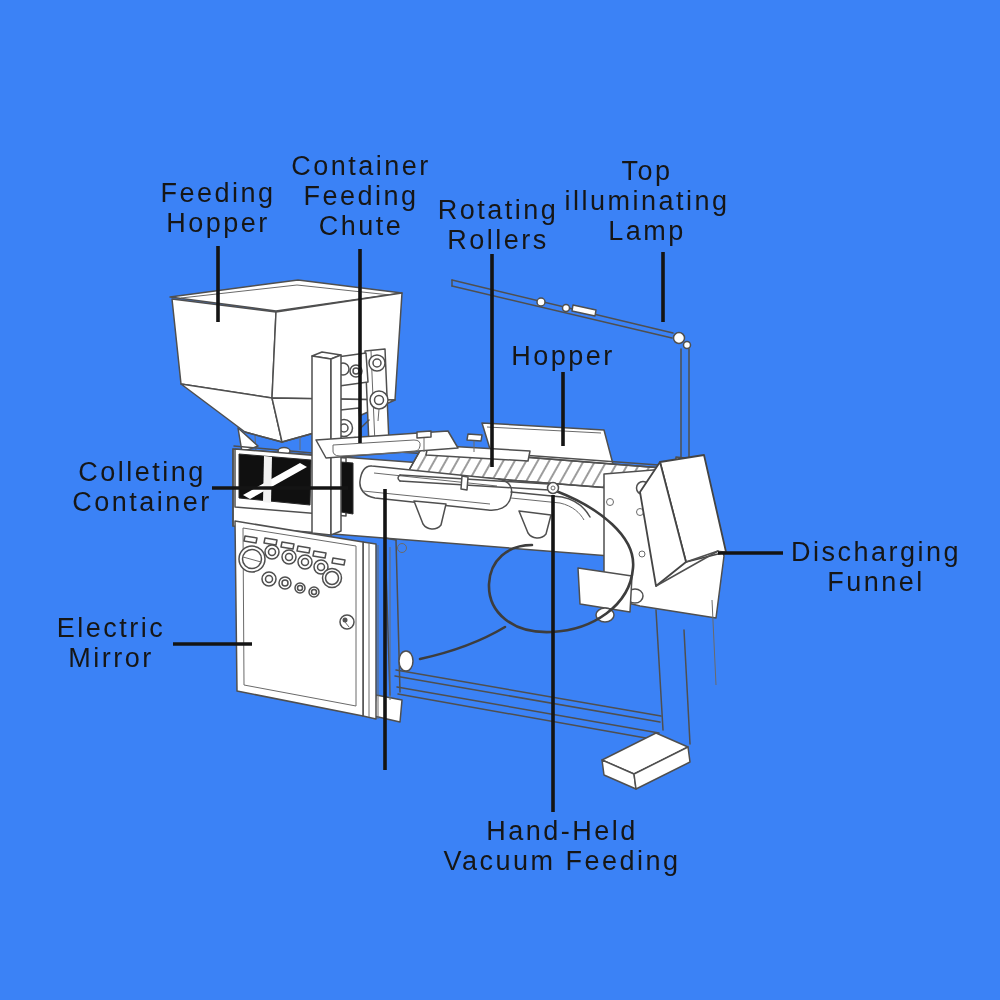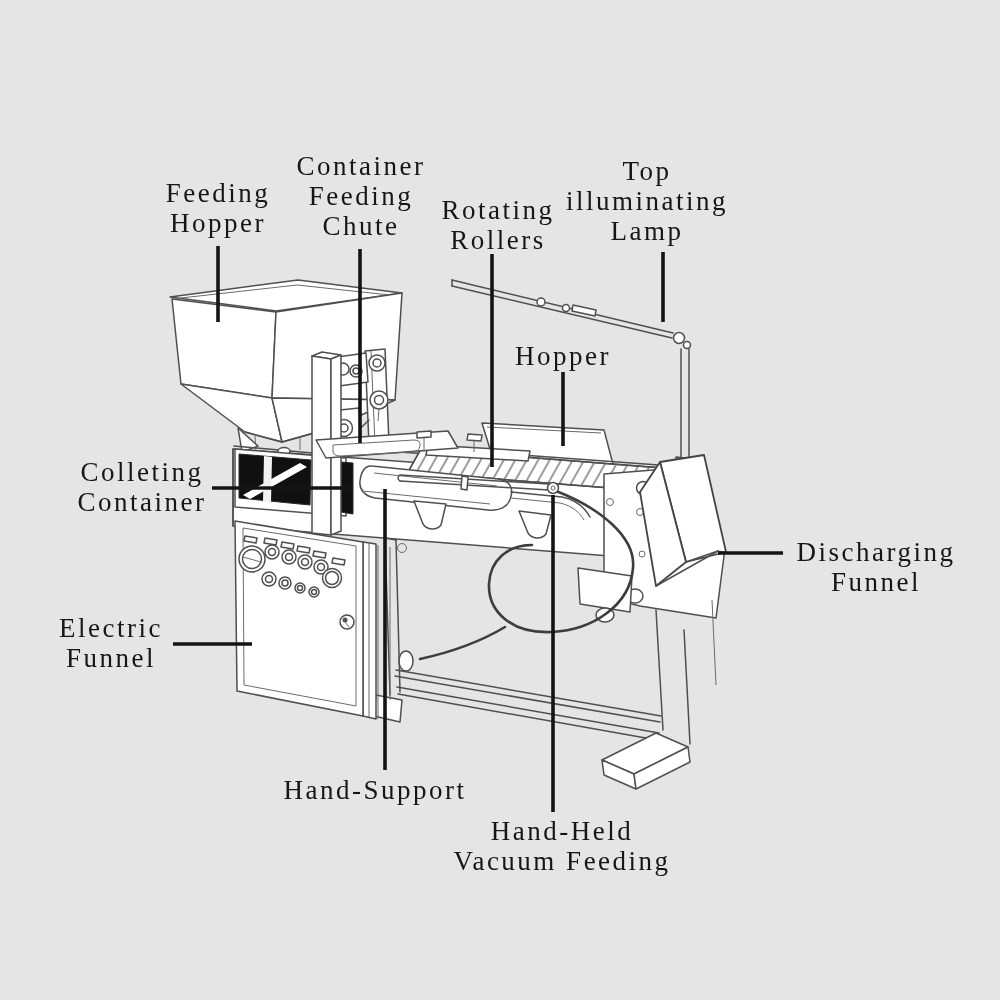--- a/index.html
+++ b/index.html
@@ -1,18 +1,18 @@
 <!DOCTYPE html>
 <html><head>
 <meta charset="utf-8">
 <style>
   html,body { margin:0; padding:0; background:#ffffff; }
   #stage {
-    position:relative; width:1000px; height:1000px; background:#e5e5e5;
-    overflow:hidden; font-family:Liberation Serif, serif;
+    position:relative; width:1000px; height:1000px; background:#3b82f6;
+    overflow:hidden; font-family:Liberation Sans, sans-serif;
   }
   #drawing { position:absolute; left:0; top:0; }
   .lbl {
     position:absolute; transform:translateX(-50%);
     text-align:center; white-space:pre-line;
     font-size:27px; line-height:30px; letter-spacing:2.5px;
     color:#161616;
   }
   
   .ln  { fill:none; stroke:#4f4f4f; stroke-width:1.5; stroke-linejoin:round; stroke-linecap:round; }
@@ -278,20 +278,19 @@
 
   <div class="lbl" style="left:563px; top:341px">Hopper</div>
 
   <div class="lbl" style="left:142px; top:457px">Colleting
 Container</div>
 
   <div class="lbl" style="left:876px; top:537px">Discharging
 Funnel</div>
 
   <div class="lbl" style="left:111px; top:613px">Electric
-Funnel</div>
-
-  <div class="lbl" style="left:375px; top:775px">Hand-Support</div>
+Mirror</div>
+
 
   <div class="lbl" style="left:562px; top:816px">Hand-Held
 Vacuum Feeding</div>
 
 </div>
 
 </body></html>

